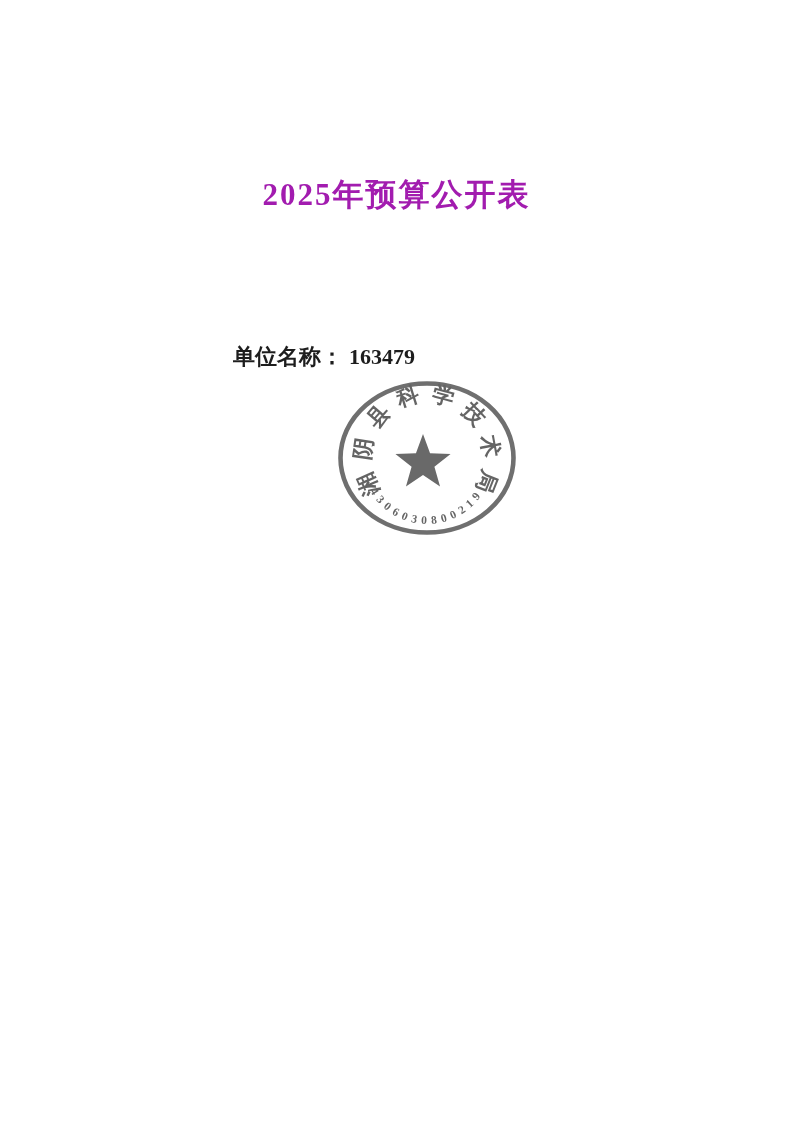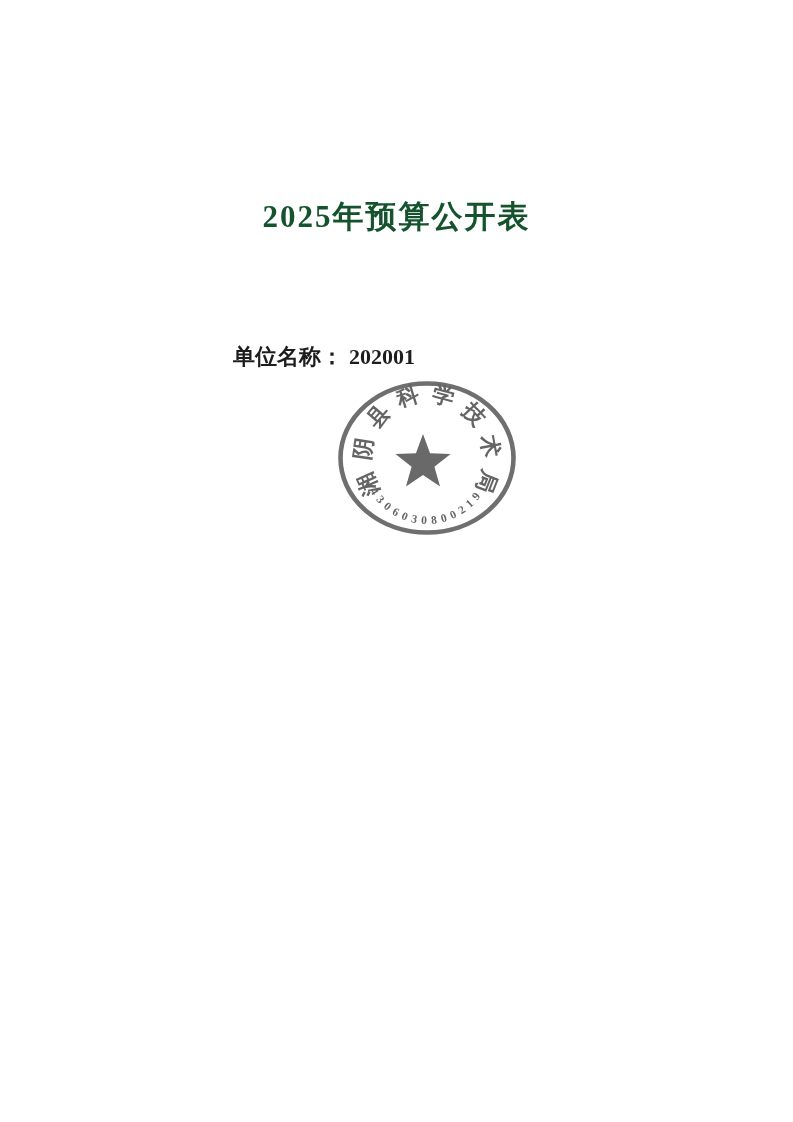--- a/index.html
+++ b/index.html
@@ -10,22 +10,21 @@
     overflow:hidden;
     font-family:"Liberation Serif","DejaVu Serif",serif;
   }
   .doc-title {
     position:absolute;
     top:174px; left:0; width:100%;
     text-align:center;
     font-size:31px;
     font-weight:bold;
     letter-spacing:2px;
-    color:#14532d;
-    margin-top:22px;
+    color:#a21caf;
   }
   .field-row {
     position:absolute;
     left:233px;
     font-size:22px;
     font-weight:bold;
     color:#1d1d1d;
     z-index:2;
     white-space:nowrap;
   }
@@ -49,21 +48,21 @@
   }
 </style>
 </head>
 <body>
 
 <div class="page">
 
   <div class="doc-title">2025年预算公开表</div>
 
   <div class="field-row row-code">
-    <span class="field-label">单位名称：</span><span class="field-value">202001</span>
+    <span class="field-label">单位名称：</span><span class="field-value">163479</span>
   </div>
 
 
   <div class="seal">
     <svg width="182" height="159" viewBox="0 0 182 159" xmlns="http://www.w3.org/2000/svg">
       <defs>
         <path id="sealTopArc" d="M 44.3 111.7 A 57 57 0 1 1 137.7 111.7" fill="none"></path>
         <path id="sealBotArc" d="M 33.8 112 A 66 66 0 0 0 148.2 112" fill="none"></path>
       </defs>
 

